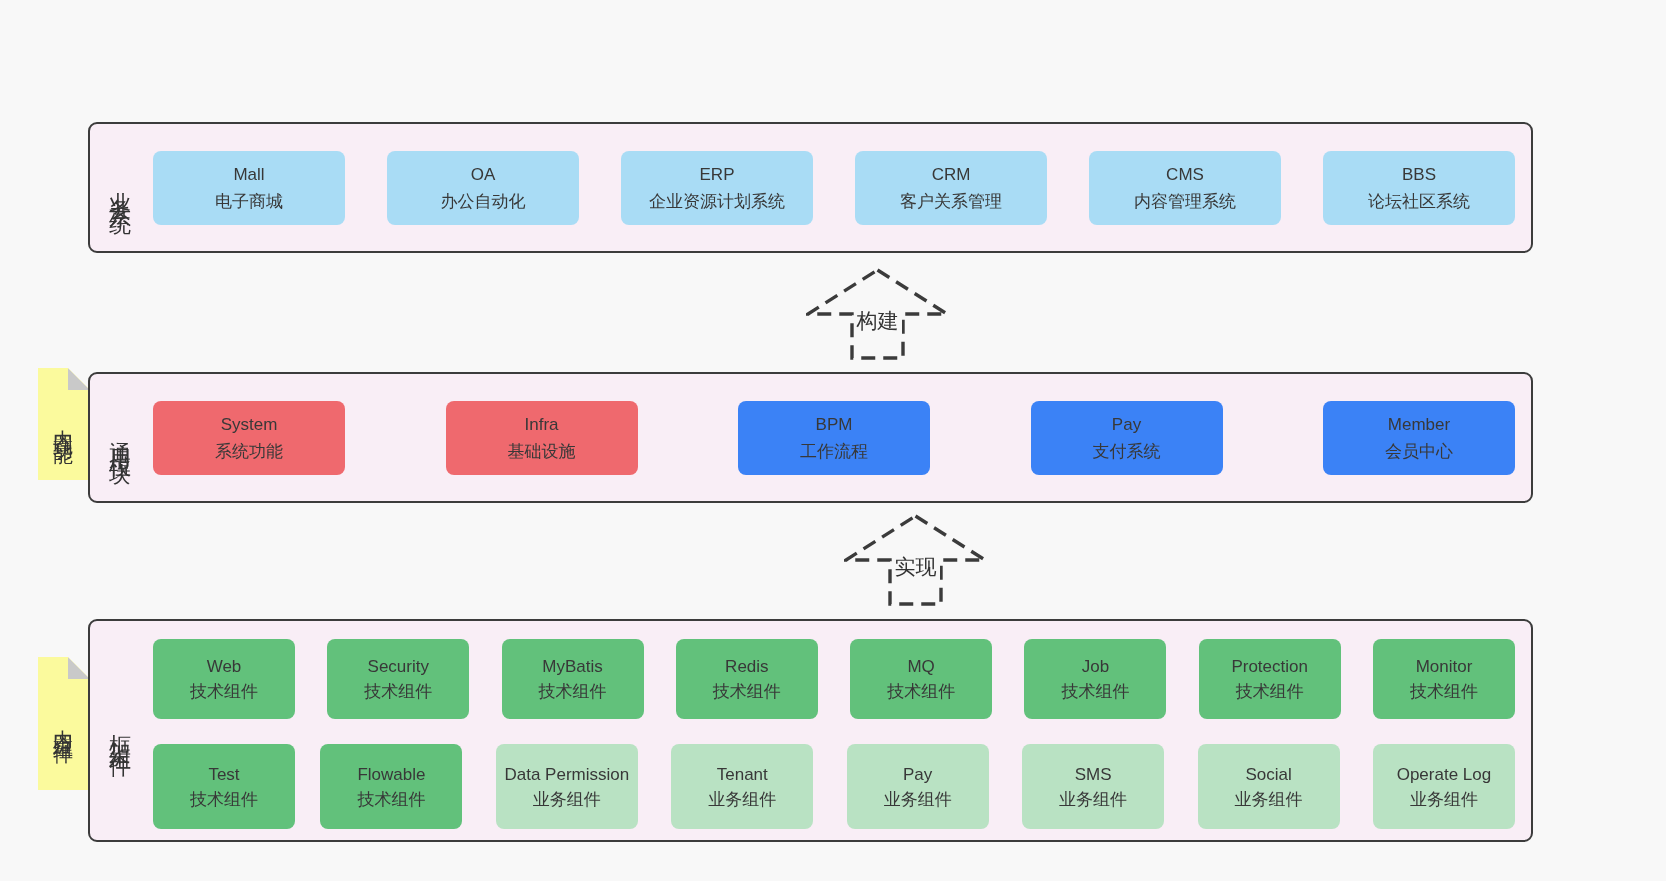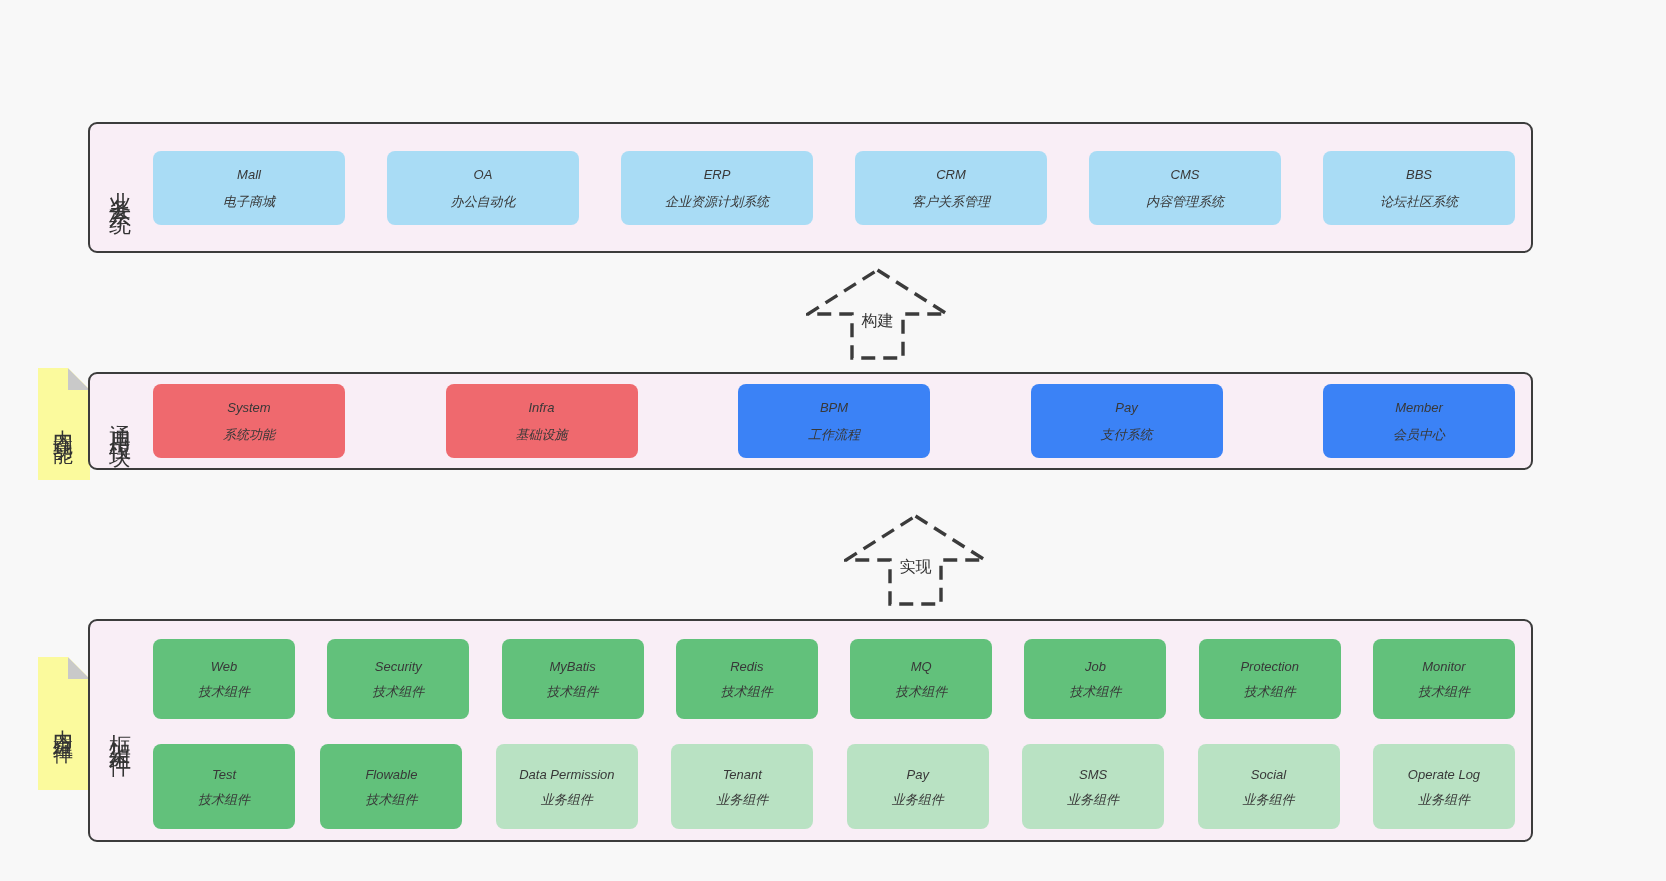--- a/index.html
+++ b/index.html
@@ -14,21 +14,21 @@
 
   
   .panel {
     position:absolute; left:88px; width:1445px;
     background:#f9eef6;
     border:2px solid #3c3c3c;
     border-radius:9px;
     z-index:2;
   }
   .panel-business   { top:122px; height:131px; }
-  .panel-modules    { top:372px; height:98px; }
+  .panel-modules    { top:372px; height:131px; }
   .panel-components { top:619px; height:223px; }
 
   .vlabel {
     position:absolute; left:15px; top:50%;
     transform:translateY(-50%);
     writing-mode:vertical-rl; text-orientation:upright;
     font-size:22px; letter-spacing:7px;
     color:#333; white-space:nowrap;
   }
 
@@ -41,23 +41,22 @@
     position:absolute; left:63px; right:16px; top:18px;
     display:flex; flex-direction:column; gap:25px;
   }
   .row { display:flex; justify-content:space-between; }
 
   .box {
     border-radius:8px;
     display:flex; flex-direction:column;
     justify-content:center; align-items:center;
     text-align:center;
-    font-size:13px; line-height:27px;
+    font-size:17px; line-height:27px;
     color:#383838;
-    font-style:italic;
   }
   .w6 { width:192px; height:74px; }
   .w8 { width:142px; line-height:25px; }
   .row-tech .box { height:80px; }
   .row-biz  .box { height:85px; }
 
   .blue       { background:#a9dcf5; }
   .red        { background:#ef696e; }
   .pink       { background:#3b82f6; }
   .green      { background:#62c17b; }
@@ -87,21 +86,21 @@
   }
 
   
   .arrow-wrap { position:absolute; width:143px; height:92px; z-index:3; }
   .arrow-build     { left:806px; top:268px; }
   .arrow-implement { left:844px; top:514px; }
   .arrow-wrap svg { width:100%; height:100%; display:block; }
   .arrow-label {
     position:absolute; left:50%; top:58%;
     transform:translate(-50%,-50%);
-    font-size:16px; color:#333;
+    font-size:21px; color:#333;
     background:#f8f8f8; padding:0 3px;
     white-space:nowrap;
   }
 </style>
 </head>
 <body>
 
 <div class="tab tab-functions">
   <span class="fold"></span>
   <span class="tlabel">内置功能</span>

